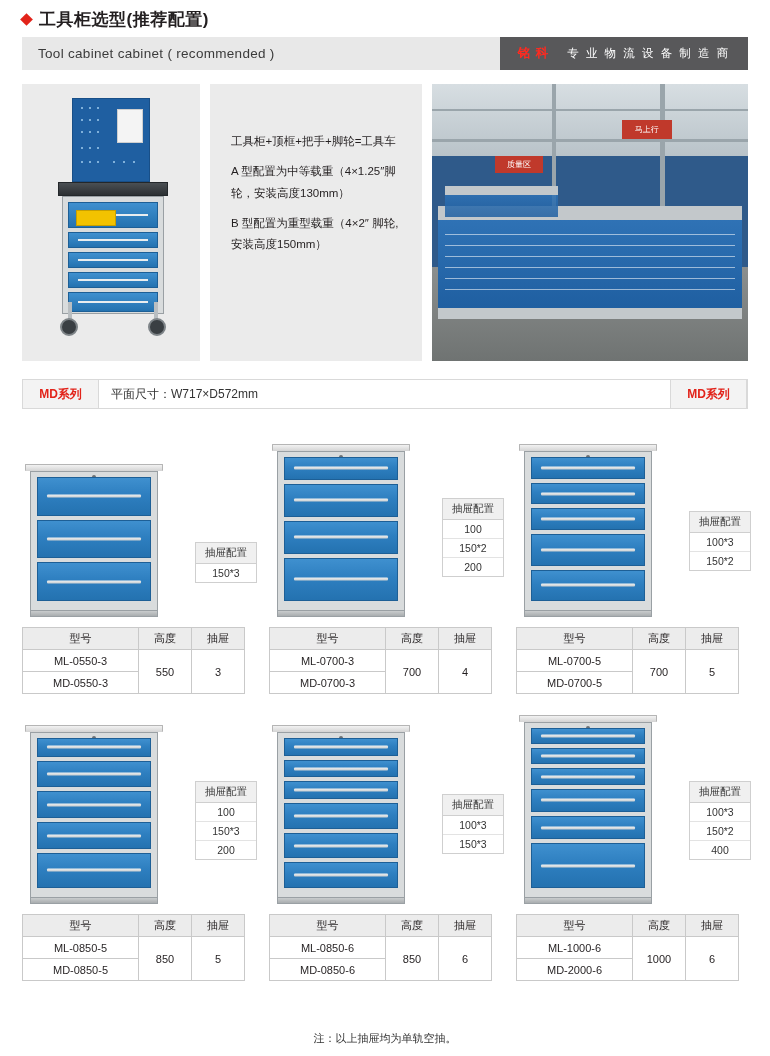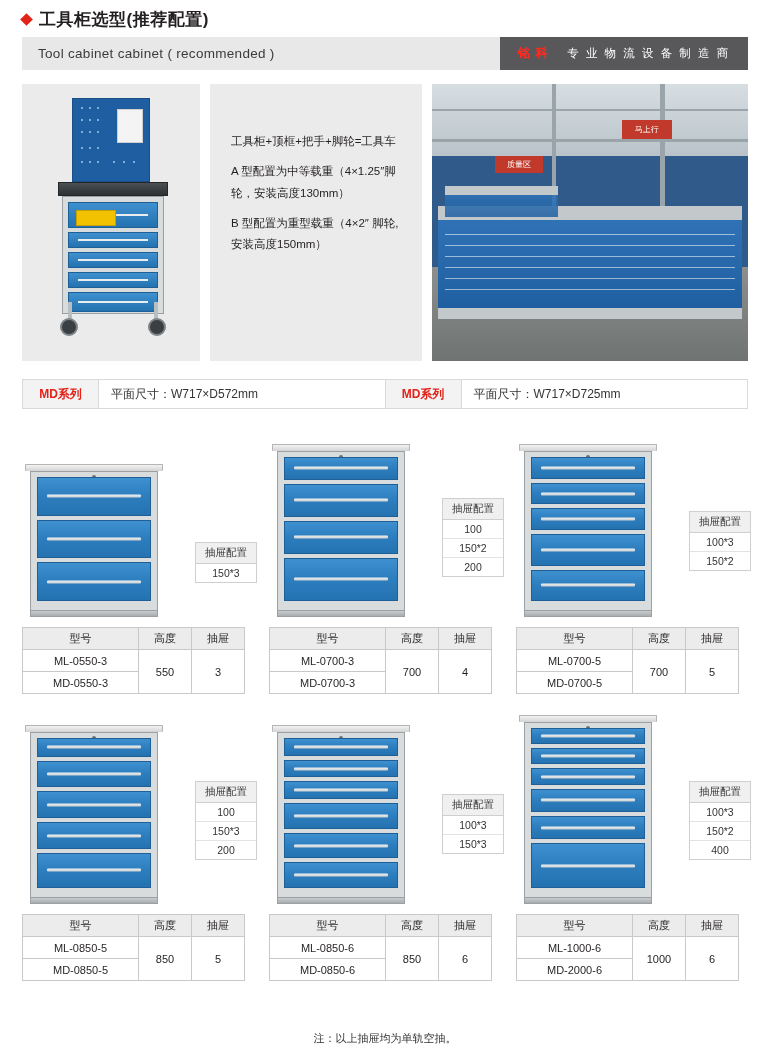--- a/index.html
+++ b/index.html
@@ -362,21 +362,20 @@
 
     <div class="ph-rowblue" style="left:4%;top:40%;width:36%;height:8%;opacity:.85"></div>
     <div class="ph-rowgrey" style="left:4%;top:37%;width:36%;height:3%;"></div>
   </div>
 </div>
 
 <div class="series-bar">
   <div class="series-cell-label">MD系列</div>
   <div class="series-cell-value">平面尺寸：W717×D572mm</div>
   <div class="series-cell-label">MD系列</div>
-  <div class="series-cell-value">平面尺寸：W717×D725mm</div>
 </div>
 
 <div class="grid">
 
   <div class="grid-row">
 
     <div class="cell">
       <div class="cab-area">
         <div class="cabinet" style="width:128px;margin-left:8px;">
           <div class="cab-top"></div>

